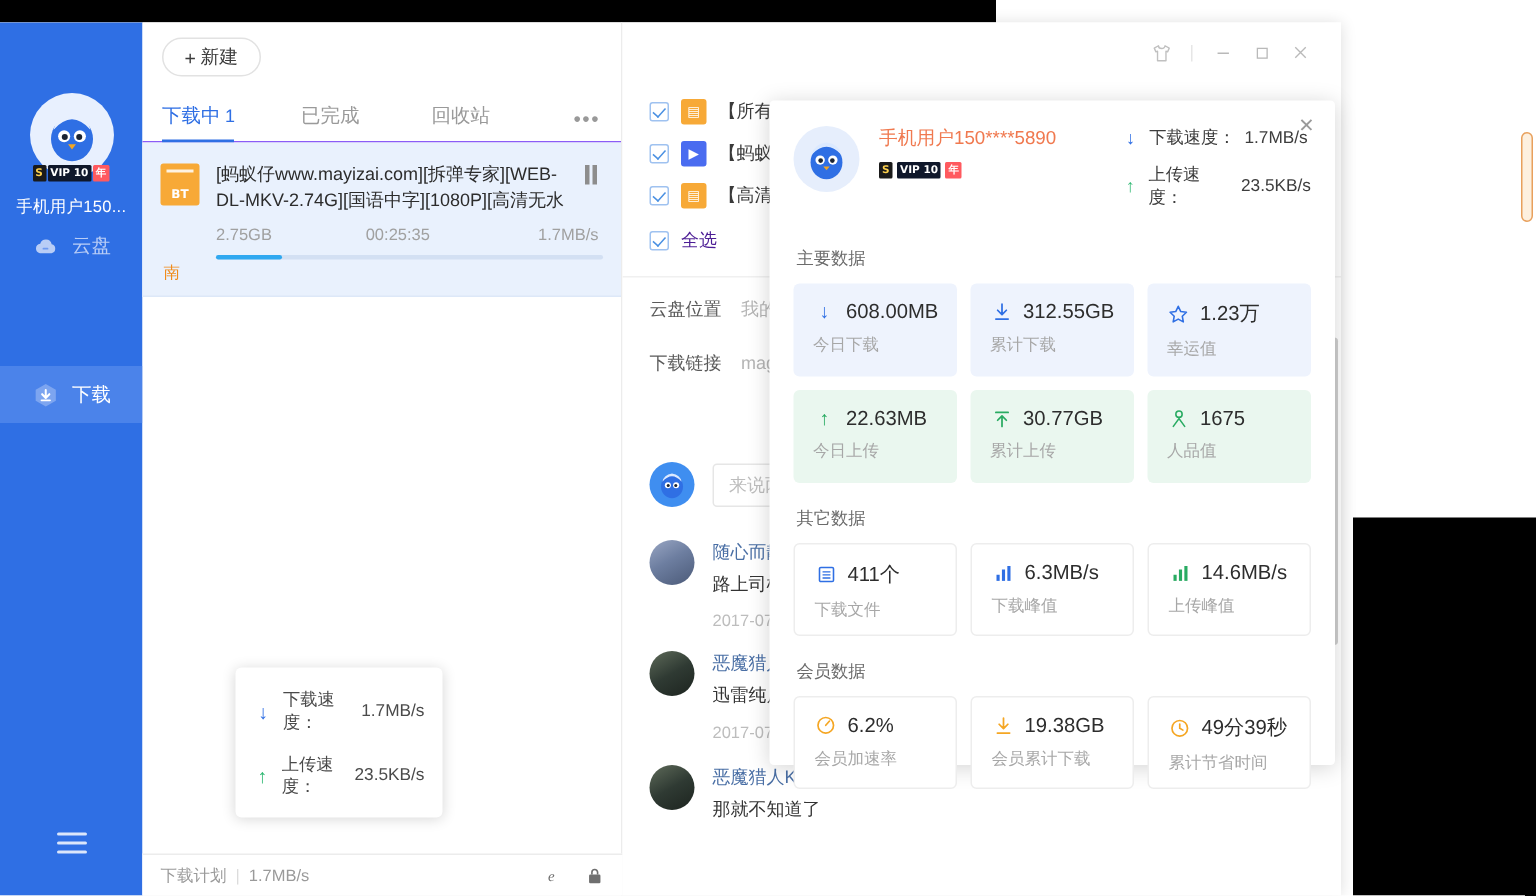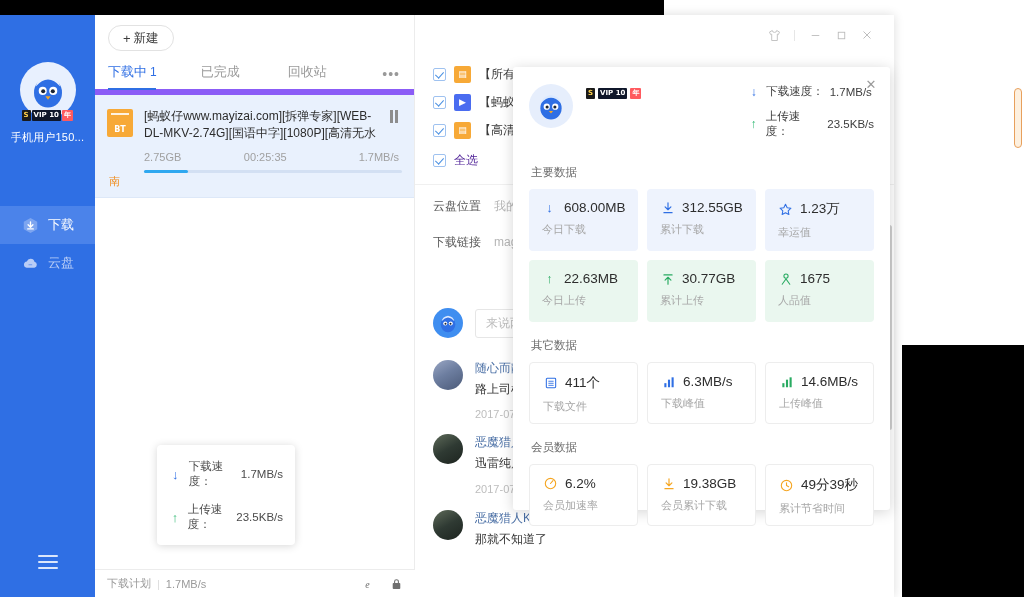--- a/index.html
+++ b/index.html
@@ -82,21 +82,21 @@
   }
   #newbtn-row { height: 46px; display: flex; align-items: center; padding-left: 13px; }
   #new-button {
     border: 1px solid #e2e2e2; border-radius: 14px; height: 26px;
     padding: 0 14px; display: flex; align-items: center; gap: 3px;
     font-size: 12.5px; color: #3c3c3c; background: #fff; cursor: pointer;
   }
   #new-button .plus { font-size: 13px; color: #3c3c3c; }
   #tabs-row {
     height: 34px; display: flex; align-items: flex-end;
-    border-bottom: 6px solid #8b5cf6; position: relative;
+    border-bottom: 1px solid #8b5cf6; position: relative;
   }
   .tab {
     font-size: 13px; color: #9a9a9a; padding: 0 0 8px 0; margin-left: 0;
     position: relative; cursor: pointer;
   }
   #tab-downloading { margin-left: 13px; color: #2f6fe4; }
   #tab-downloading .count { color: #2f6fe4; margin-left: 3px; font-size: 12px; }
   #tab-downloading:after {
     content:''; position:absolute; left: 0; bottom: -1px; width: 48px; height: 2px; background: #2f6fe4;
   }
@@ -289,35 +289,35 @@
           </svg>
         </div>
         <div id="vip-badges">
           <span class="badge badge-s">S</span>
           <span class="badge badge-vip">VIP 10</span>
           <span class="badge badge-nian">年</span>
         </div>
       </div>
       <div id="sb-username">手机用户150...</div>
 
+      <div class="nav-item dim" id="nav-cloud">
+        <svg class="nav-icon" viewBox="0 0 24 24">
+          <path d="M6.5 18 A4.5 4.5 0 0 1 6.8 9.1 A5.6 5.6 0 0 1 17.6 9.6 A4.3 4.3 0 0 1 17.5 18 Z" fill="#b9cdf6"></path>
+          <rect x="9" y="13" width="5.5" height="1.6" rx=".8" fill="#6f9af0"></rect>
+        </svg>
+        <span>云盘</span>
+      </div>
+
       <div class="nav-item active" id="nav-download">
         <svg class="nav-icon" viewBox="0 0 24 24">
           <path d="M12 1.5 L21.5 6.8 V17.2 L12 22.5 L2.5 17.2 V6.8 Z" fill="#ffffff" opacity=".28"></path>
           <path d="M12 7 v7 M8.6 11 L12 14.6 L15.4 11" stroke="#ffffff" stroke-width="1.9" fill="none" stroke-linecap="round" stroke-linejoin="round"></path>
           <path d="M8 16.8 h8" stroke="#ffffff" stroke-width="1.7" stroke-linecap="round"></path>
         </svg>
         <span>下载</span>
-      </div>
-
-      <div class="nav-item dim" id="nav-cloud">
-        <svg class="nav-icon" viewBox="0 0 24 24">
-          <path d="M6.5 18 A4.5 4.5 0 0 1 6.8 9.1 A5.6 5.6 0 0 1 17.6 9.6 A4.3 4.3 0 0 1 17.5 18 Z" fill="#b9cdf6"></path>
-          <rect x="9" y="13" width="5.5" height="1.6" rx=".8" fill="#6f9af0"></rect>
-        </svg>
-        <span>云盘</span>
       </div>
 
       <div id="hamburger">
         <span></span>
           <span></span>
           <span></span>
       </div>
     </div>
 
     <div id="download-panel">
@@ -522,20 +522,21 @@
             <ellipse cx="24" cy="27" rx="15" ry="16" fill="#2f6fe4"></ellipse>
             <path d="M10 20 Q24 5 38 20 Q36 10 24 8.5 Q12 10 10 20Z" fill="#dbe9ff"></path>
             <circle cx="18" cy="25" r="4.4" fill="#ffffff"></circle>
             <circle cx="30" cy="25" r="4.4" fill="#ffffff"></circle>
             <circle cx="18.5" cy="25.5" r="2.2" fill="#1b2433"></circle>
             <circle cx="29.5" cy="25.5" r="2.2" fill="#1b2433"></circle>
             <path d="M21 31 L27 31 L24 34.5 Z" fill="#f5a623"></path>
           </svg>
         </div>
         <div id="pop-userinfo">
+          <div id="pop-username">手机用户150****5890</div>
           <div id="pop-badges">
             <span class="badge badge-s">S</span>
             <span class="badge badge-vip">VIP 10</span>
             <span class="badge badge-nian">年</span>
           </div>
         </div>
         <div id="pop-speeds">
           <div class="ps-row">
             <span class="ic ic-down">↓</span>
             <span class="ps-label">下载速度：</span>

